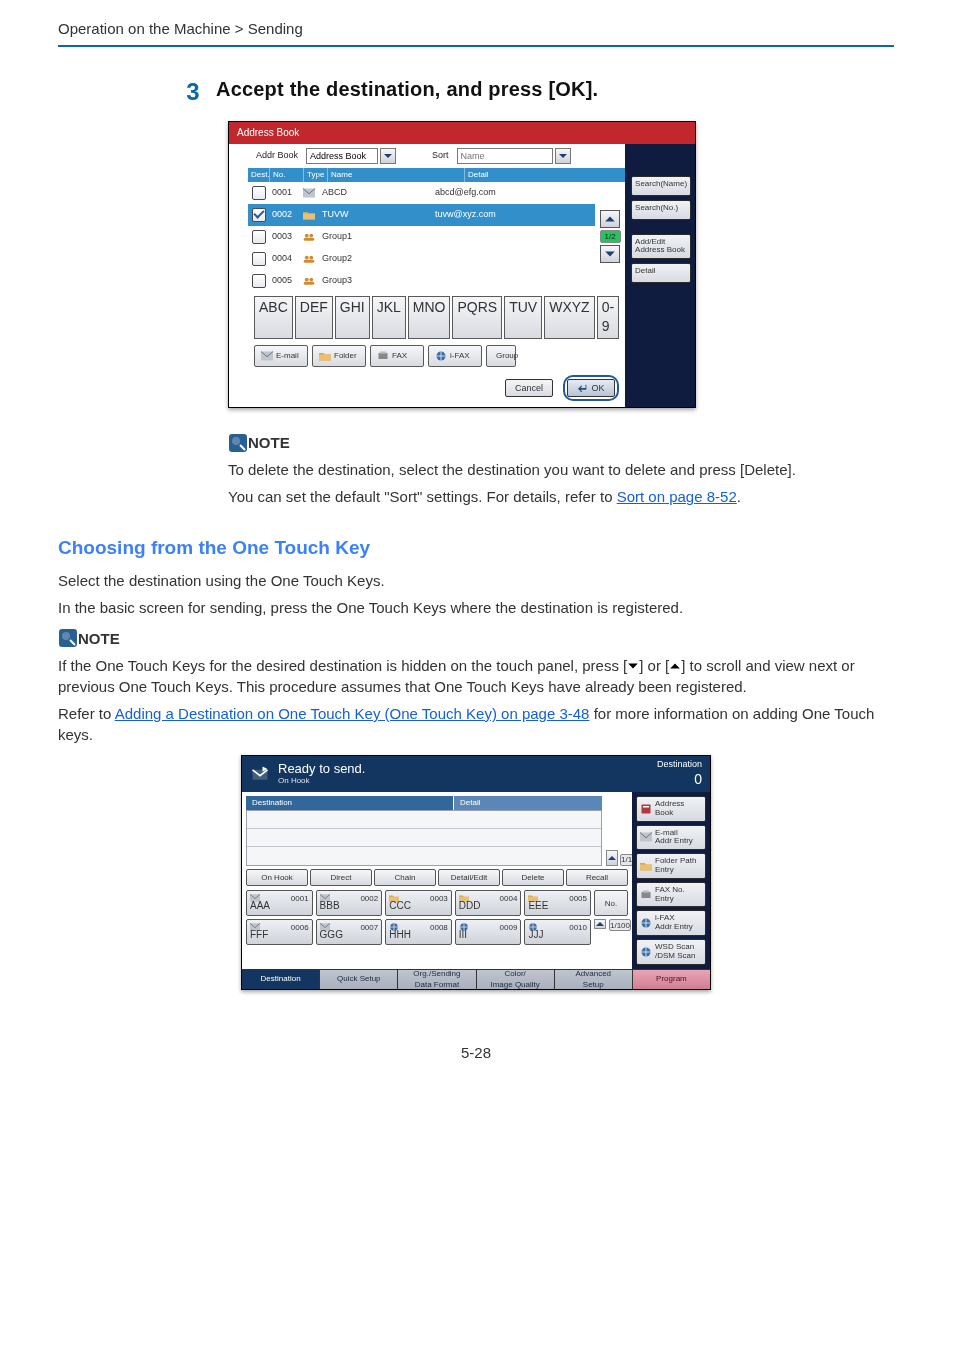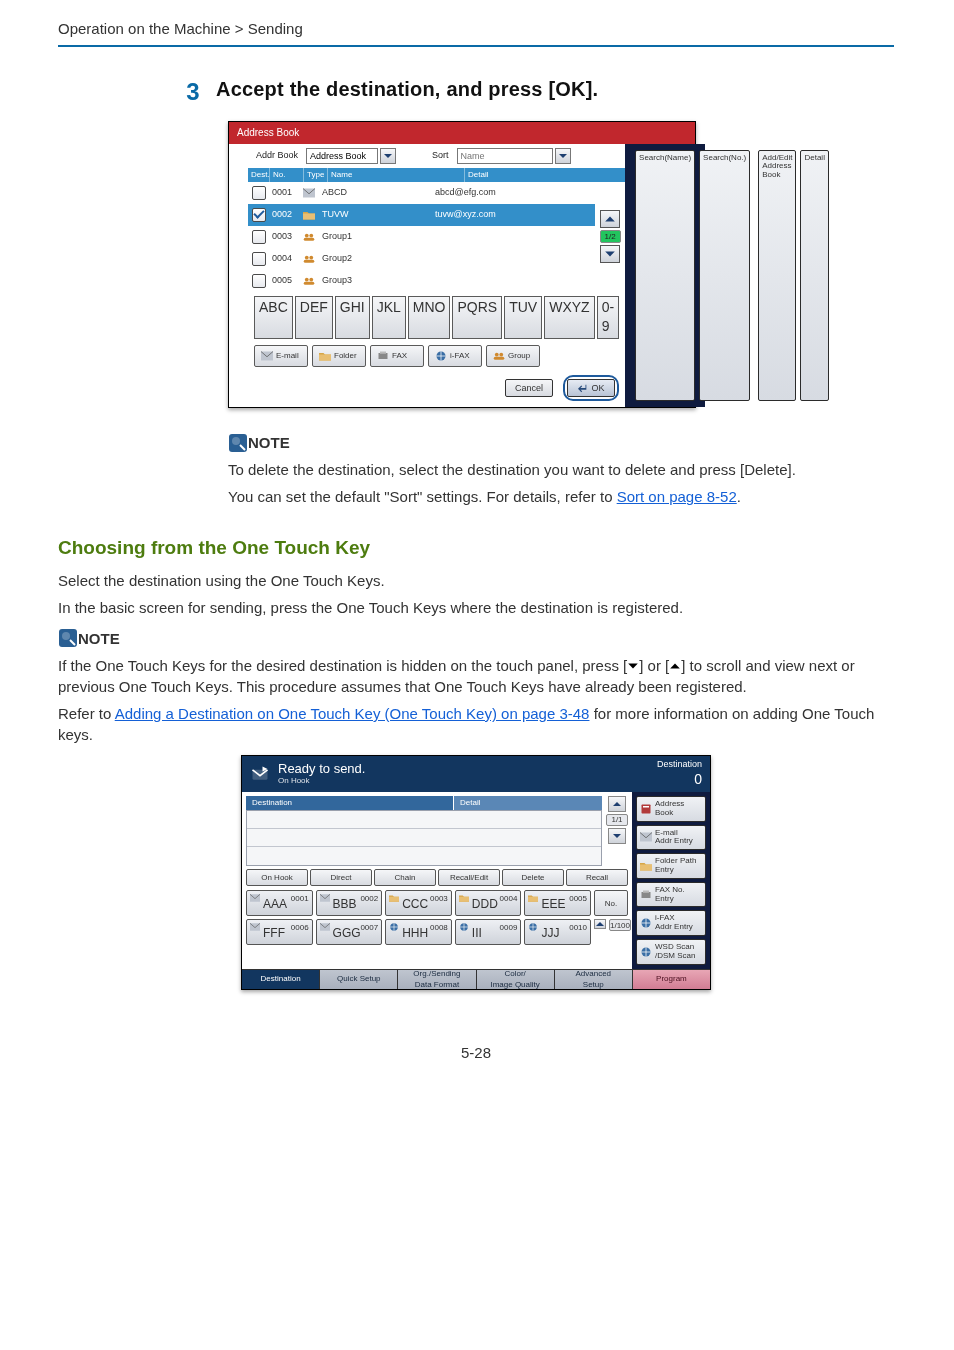--- a/index.html
+++ b/index.html
@@ -27,38 +27,38 @@
     color: var(--ink);
     font-size: 15px;
     line-height: 1.4;
     padding: 18px 60px 80px 58px;
   }
   .breadcrumb { font-size: 15px; color: #333; margin-bottom: 6px; }
   .hr-accent { height: 2px; background: var(--hr); width: 100%; margin-bottom: 28px; }
   .step-row { display: flex; align-items: flex-start; gap: 12px; margin-left: 124px; margin-bottom: 12px; }
   .step-num { font-weight: 900; font-size: 24px; color: #0a6aa6; font-family: Arial Black, Arial, sans-serif; width: 22px; text-align: center; }
   .step-title { font-weight: 900; font-size: 20px; color: #111; font-family: Arial Black, Arial, sans-serif; letter-spacing: .2px; }
-  h3.section-h { font-weight: bold; font-size: 19px; margin: 28px 0 8px; color: #4d7c0f; }
+  h3.section-h { font-weight: bold; font-size: 19px; margin: 28px 0 8px; color: #3b82f6; }
   p.body { margin: 6px 0; }
   a.xref { color: var(--link); text-decoration: underline; }
   .note-block { margin-left: 170px; margin-top: 24px; width: 720px; }
   .note-head { display: flex; align-items: center; }
   .note-head .note-label { font-weight: bold; font-family: Arial, sans-serif; }
   .note-head svg { width: 20px; height: 20px; }
   .note-text { margin: 6px 0; }
   .note2 { margin-top: 10px; }
   .page-num { text-align: center; margin-top: 52px; }
 
   
   .ab-wrap { margin-left: 170px; width: 468px; }
   .ab-panel { width: 100%; border: 1px solid #000; box-shadow: 0 2px 4px rgba(0,0,0,.35); background: #fff; }
   .ab-titlebar { background: var(--panel-red); color: #fff; font-size: 10px; padding: 4px 8px; }
   .ab-body { display: flex; }
   .ab-main { flex: 1; border-right: 2px solid var(--panel-navy); padding-left: 19px; }
-  .ab-side { width: 78px; background: var(--panel-navy); padding: 6px 4px; display: flex; flex-direction: row; gap: 4px; }
+  .ab-side { width: 78px; background: var(--panel-navy); padding: 6px 4px; display: flex; flex-direction: column; gap: 4px; }
   .ab-row1 { display:flex; align-items:center; gap:8px; padding:4px 8px; font-size:9px; }
   .ab-lbl { color:#222; font-size:9px; }
   .ab-dd { display:flex; align-items:center; gap:2px; }
   .ab-dd input { width:72px; height:16px; border:1px solid #777; font-size:9px; padding:0 3px; }
   .ab-ddb { width:16px; height:16px; border:1px solid #777; background:linear-gradient(#f6f7f9,#cfd3da); display:flex; align-items:center; justify-content:center; }
   .ab-ddb svg { width:10px; height:10px; fill:#1e3f70; }
   .ab-thead { background: #338fc9; color: #fff; font-size: 8px; display:flex; height:14px; align-items:center; }
   .ab-thead > div { border-right:1px solid rgba(255,255,255,.4); padding:0 3px; height:100%; display:flex; align-items:center; }
   .col-dest{width:22px} .col-no{width:34px} .col-type{width:24px} .col-name{flex:1} .col-detail{width:160px}
   .ab-list { }
@@ -68,21 +68,21 @@
   .chk.on::after{content:"";width:8px;height:4px;border-left:2px solid #1e5a9c;border-bottom:2px solid #1e5a9c; transform:rotate(-45deg); margin-top:-3px;}
   .noval{width:30px; text-align:left; padding-left:4px;}
   .typeic{width:18px; display:flex; justify-content:center;}
   .typeic svg{width:12px;height:12px}
   .nm{flex:1; padding-left:2px;}
   .dt{width:160px;}
   .ab-alpha { display:flex; padding:4px 6px 2px; gap:2px; }
   .alpha-btn { font-size:14px; border:1px solid #5a5a5a; background:linear-gradient(#f5f6f8,#d8dbe1); padding:1px 4px; border-radius:0;}
   .ab-tabs { display:flex; gap:4px; padding:4px 6px; }
   .tab-btn { display:flex; align-items:center; gap:3px; font-size:8px; border:1px solid #5a5a5a; background:linear-gradient(#f5f6f8,#d8dbe1); padding:2px 6px; border-radius:2px; width:54px; height:22px;}
-  .tab-btn.grp{width:54px}
+  .tab-btn.grp{width:30px}
   .tab-btn svg{width:12px;height:12px}
   .ab-bottom { display:flex; justify-content:flex-end; gap:10px; padding:4px 6px 6px; align-items:center;}
   .btn { font-size:9px; border:1px solid #333; background:linear-gradient(#f5f6f8,#d8dbe1); padding:2px 8px; border-radius:2px; min-width:48px; text-align:center; display:flex; align-items:center; justify-content:center; gap:4px;}
   .btn.ok{background:linear-gradient(#e6ebf3,#b9c4d6);} 
   .ok-ring{ border:2px solid #1e5a9c; border-radius:10px; padding:2px; display:inline-flex;}
   .side-btn { font-size:8px; background:linear-gradient(var(--btn-grad1),var(--btn-grad2)); border:1px solid #2b2b2b; border-radius:2px; padding:3px 3px; text-align:left; line-height:1.1; min-height:20px;}
   .ab-pg{font-size:8px;color:#222;background:#22c55e;padding:0 4px;border:1px solid #888;border-radius:2px}
   .sb-up,.sb-dn{width:20px;height:18px;border:1px solid #555;background:linear-gradient(#f6f7f9,#cfd3da);display:flex;align-items:center;justify-content:center}
   .sb-up svg,.sb-dn svg{width:12px;height:12px;fill:#1e3f70}
   .ab-list-area{display:flex}
@@ -107,36 +107,36 @@
   .rs-head .h1{flex:1;background:#32679c;display:flex;align-items:center;padding-left:6px;border-right:1px solid #fff}
   .rs-head .h2{width:148px;background:#5a87b6;display:flex;align-items:center;padding-left:6px}
   .rs-rows{border:1px solid #9aa0ad}
   .rs-r{height:18px;border-bottom:1px solid #c2c6cf;background:#f5f6f8}
   .rs-r:last-child{border-bottom:none}
   .rs-actions{display:flex;gap:2px;margin-top:3px}
   .act{flex:1;font-size:8px;border:1px solid #555;background:linear-gradient(#f5f6f8,#d8dbe1);padding:2px 0;text-align:center;border-radius:2px}
   .ot-grid{display:grid;grid-template-columns:repeat(5,1fr) 34px;gap:3px;margin-top:4px}
   .ot{font-size:8px;border:1px solid #555;background:linear-gradient(#eef0f4,#cfd3da);border-radius:2px;height:26px;padding:2px 3px;position:relative}
   .ot .num{position:absolute;top:2px;right:3px;font-size:8px}
-  .ot .nm2{position:absolute;bottom:2px;left:16px;font-size:12px}
+  .ot .nm2{position:absolute;bottom:2px;left:3px;font-size:10px}
   .ot svg{width:10px;height:10px;position:absolute;top:2px;left:3px}
   .ot-side{display:flex;flex-direction:row;gap:3px}
   .ot-no{font-size:8px;border:1px solid #555;background:linear-gradient(#f5f6f8,#d8dbe1);border-radius:2px;height:26px;display:flex;align-items:center;justify-content:center}
   .ot-sc{font-size:8px;border:1px solid #888;background:#e6e8ed;border-radius:2px;height:12px;display:flex;align-items:center;justify-content:center}
   .rs-bottom{display:flex;height:20px}
   .rs-tab{flex:1;font-size:8px;display:flex;align-items:center;justify-content:center;border-top:1px solid #333;border-right:1px solid #333;background:linear-gradient(#bfc5cf,#a9b0bd);color:#1a2a3f}
   .rs-tab.first{background:#12365f;color:#fff}
   .rs-tab.pink{background:linear-gradient(#e8a6b5,#d27d94);color:#4b1020}
   .rs-tab.last{border-right:none}
   .sb-sm{width:18px;height:16px;border:1px solid #888;background:linear-gradient(#f6f7f9,#cfd3da);display:flex;align-items:center;justify-content:center}
   .sb-sm svg{width:10px;height:10px;fill:#1e3f70}
 
   .rs-upper{display:flex;gap:4px}
   .rs-upper .left{flex:1}
-  .rs-upper .scol{width:22px;display:flex;flex-direction:column;align-items:center;gap:2px}
+  .rs-upper .scol{width:22px;display:flex;flex-direction:row;align-items:flex-end;gap:2px}
 </style>
 </head>
 <body>
 
 <svg width="0" height="0" style="position:absolute">
   <defs>
     <symbol id="chev-down" viewBox="0 0 10 10">
         <path d="M1 3 L5 7 L9 3 Z"></path>
       </symbol>
     <symbol id="chev-up" viewBox="0 0 10 10">
@@ -449,21 +449,21 @@
                   <use href="#chev-down"></use>
                 </svg>
               </div>
           </div>
         </div>
 
         <div class="rs-actions">
           <div class="act">On Hook</div>
           <div class="act">Direct</div>
           <div class="act">Chain</div>
-          <div class="act">Recall/Edit</div>
+          <div class="act">Detail/Edit</div>
           <div class="act">Delete</div>
           <div class="act">Recall</div>
         </div>
 
         <div class="ot-grid">
           <div class="ot">
               <svg>
                 <use href="#envelope"></use>
               </svg>
               <span class="num">0001</span>

